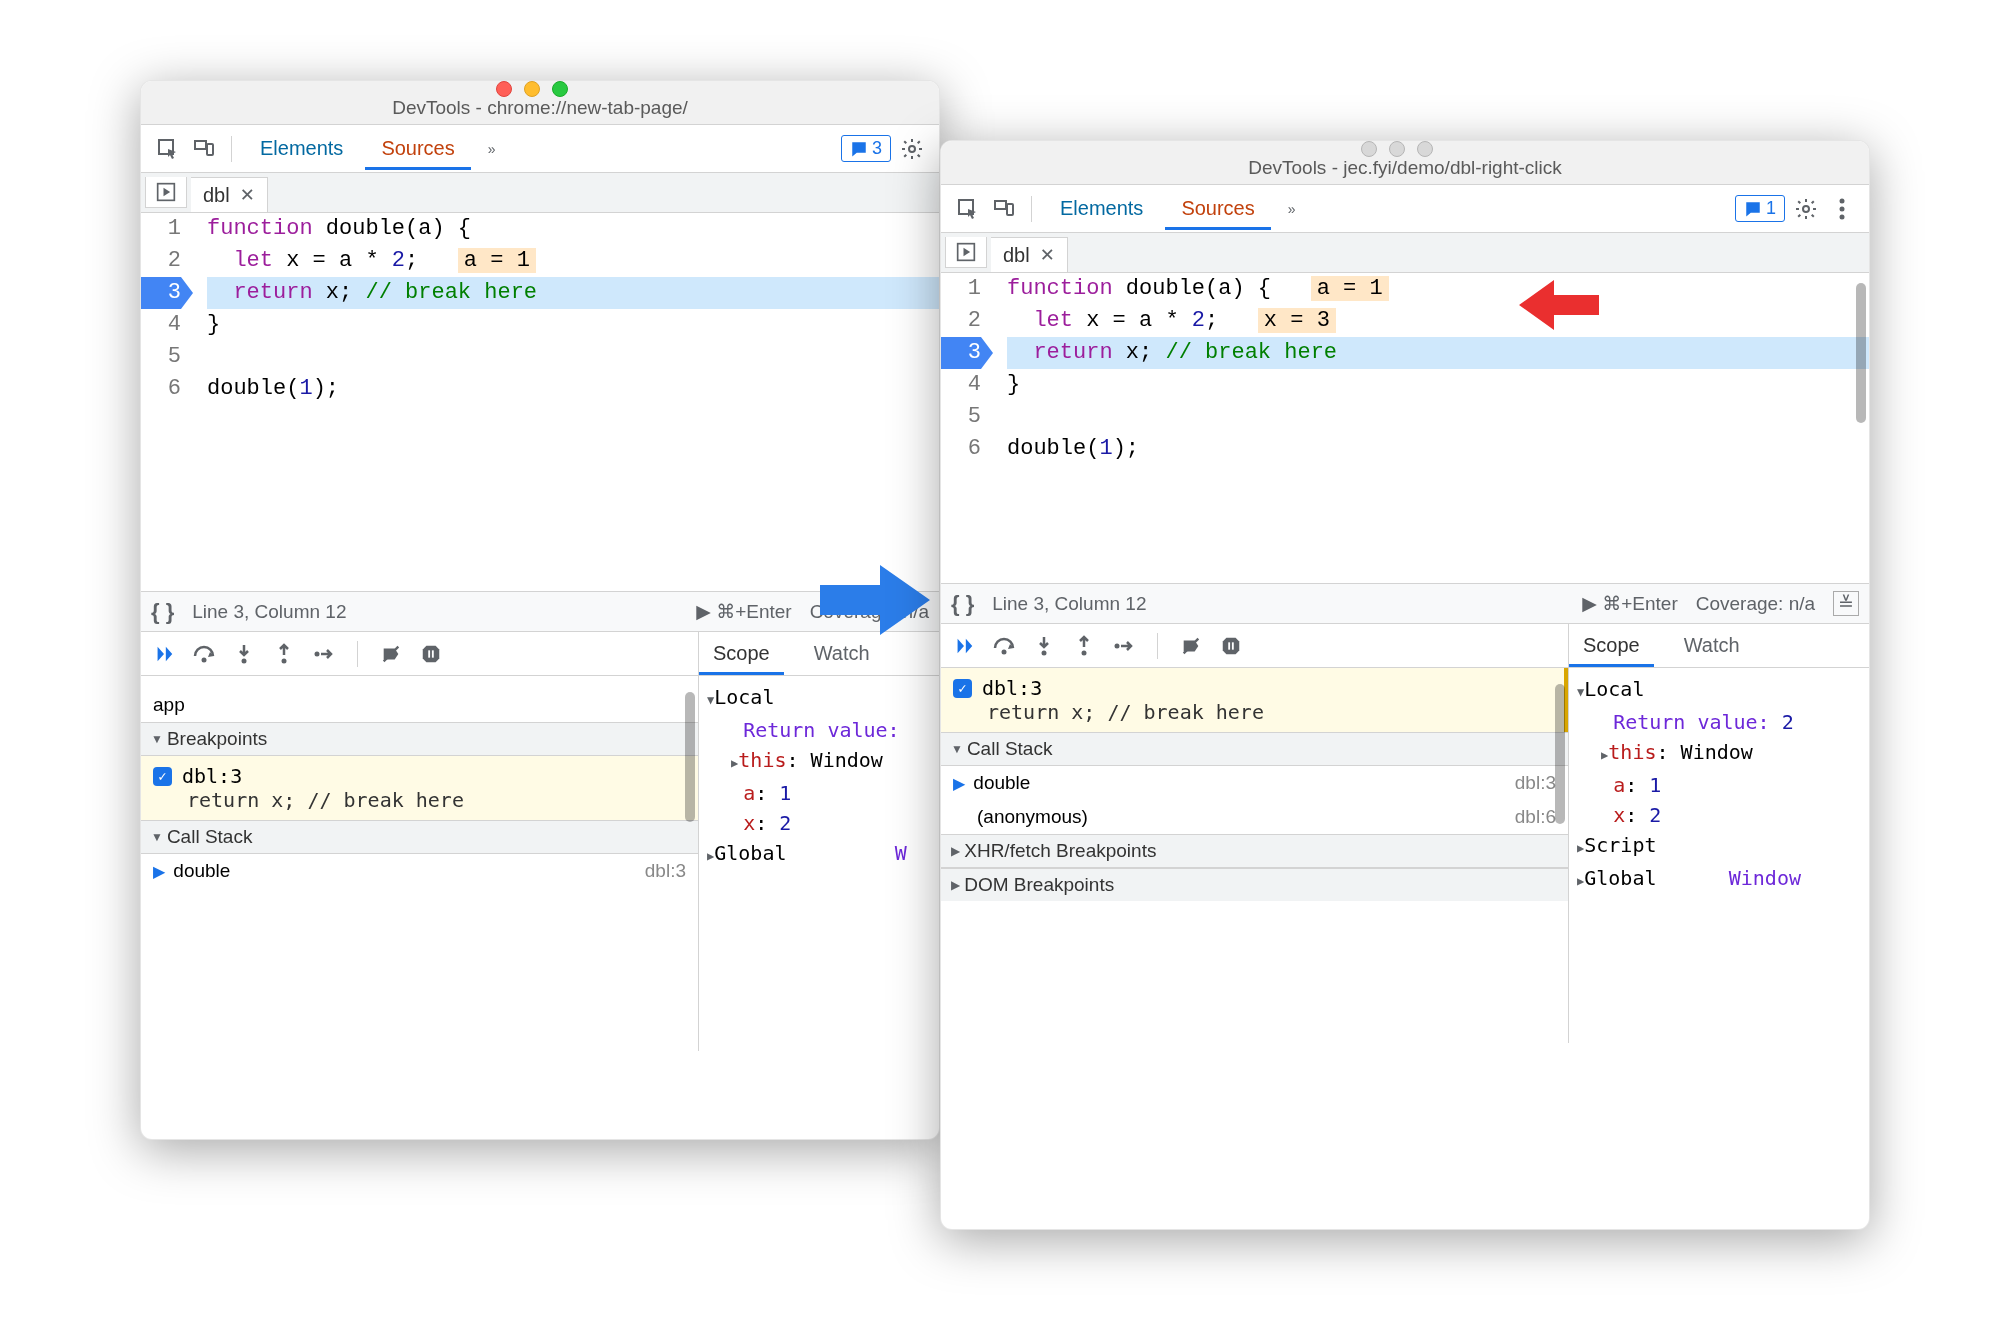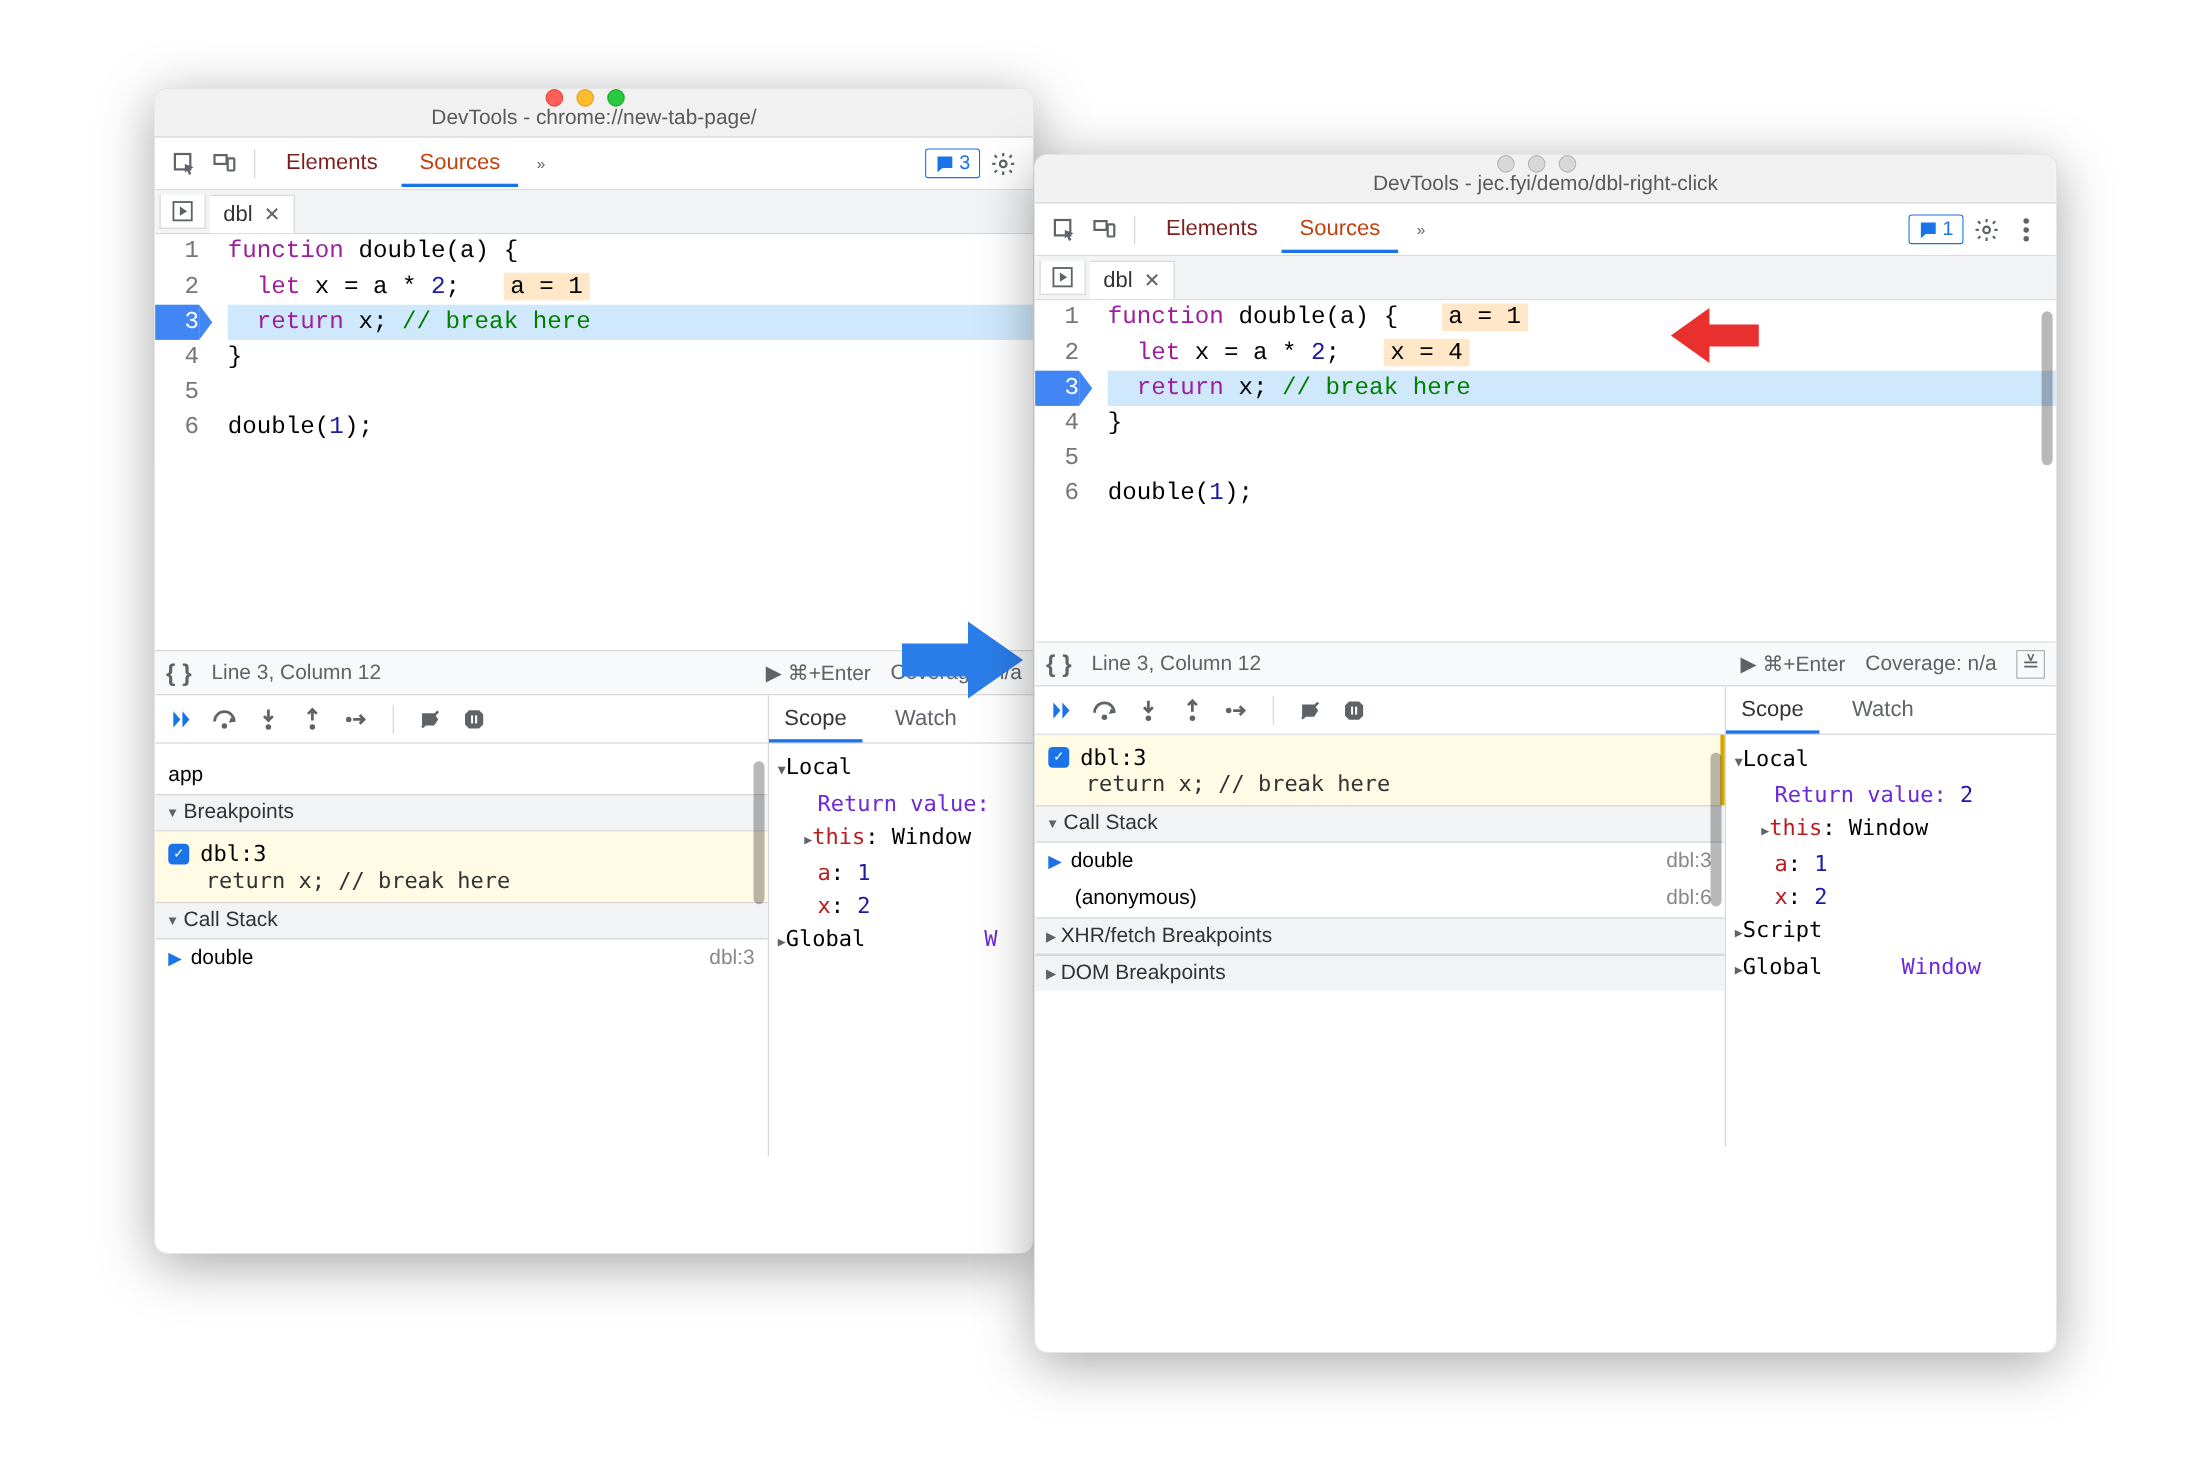--- a/index.html
+++ b/index.html
@@ -44,21 +44,21 @@
     gap: 6px;
   }
   .toolbar-icon {
     width: 30px; height: 30px;
     display: flex; align-items: center; justify-content: center;
     color: #5f6368;
   }
   .divider { width: 1px; height: 26px; background: #d3d3d3; margin: 0 6px; }
   .tab {
     padding: 10px 16px;
-    color: #7f1d1d;
+    color: #0369a1;
     font-size: 20px;
     cursor: pointer;
   }
   .tab.active { color: #c2410c; border-bottom: 3px solid #1a73e8; padding-bottom: 7px; }
   .badge {
     display: inline-flex;
     align-items: center;
     gap: 4px;
     border: 1px solid #1a73e8;
     border-radius: 3px;
@@ -520,21 +520,21 @@
     <div class="gutter">
       <div class="ln">1</div>
       <div class="ln">2</div>
       <div class="ln bp">3</div>
       <div class="ln">4</div>
       <div class="ln">5</div>
       <div class="ln">6</div>
     </div>
     <div class="code-lines">
       <div class="line"><span class="kw">function</span> double(a) {   <span class="inline-val">a = 1</span></div>
-      <div class="line">  <span class="kw">let</span> x = a * <span class="num">2</span>;   <span class="inline-val">x = 4</span></div>
+      <div class="line">  <span class="kw">let</span> x = a * <span class="num">2</span>;   <span class="inline-val">x = 3</span></div>
       <div class="line highlight">  <span class="kw">return</span> x; <span class="comment">// break here</span></div>
       <div class="line">}</div>
       <div class="line"></div>
       <div class="line">double(<span class="num">1</span>);</div>
     </div>
     <svg class="red-arrow" style="right:270px; top:2px;" width="80" height="60" viewBox="0 0 80 60">
       <path d="M80 20 L35 20 L35 5 L0 30 L35 55 L35 40 L80 40 Z" fill="#ea2f2f"></path>
     </svg>
     <div class="scroll-thumb" style="top:10px;height:140px;"></div>
   </div>

